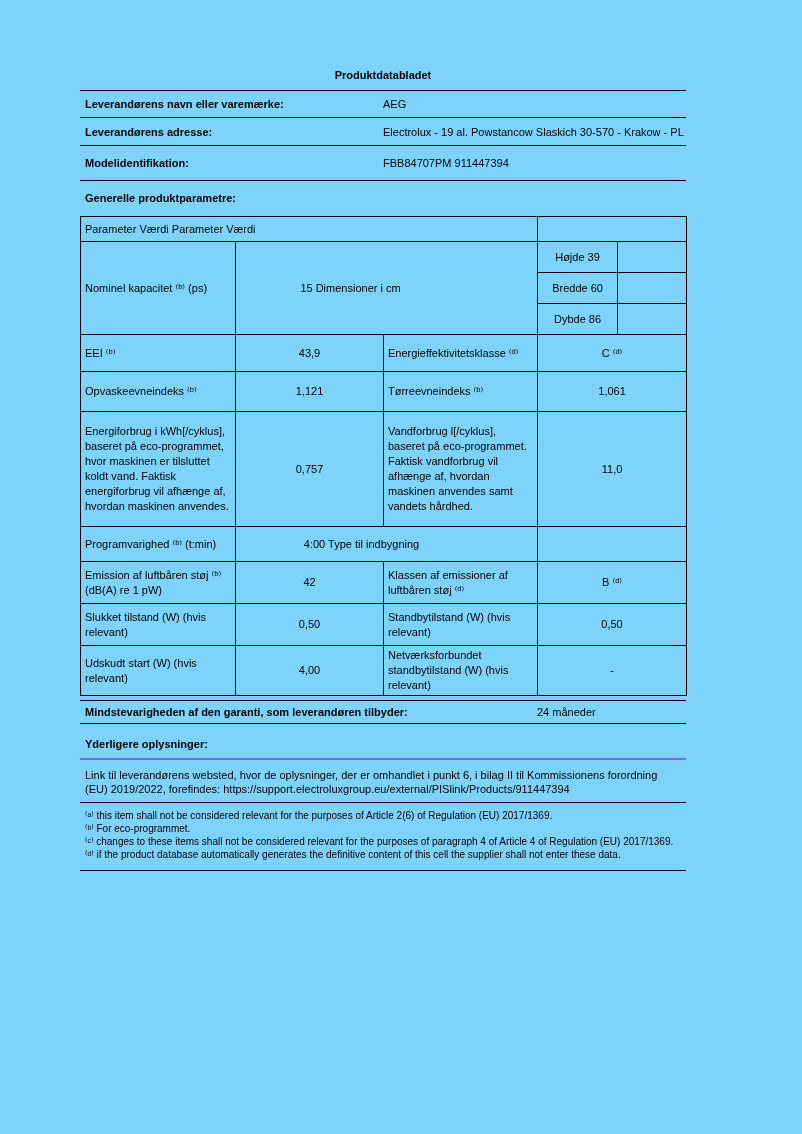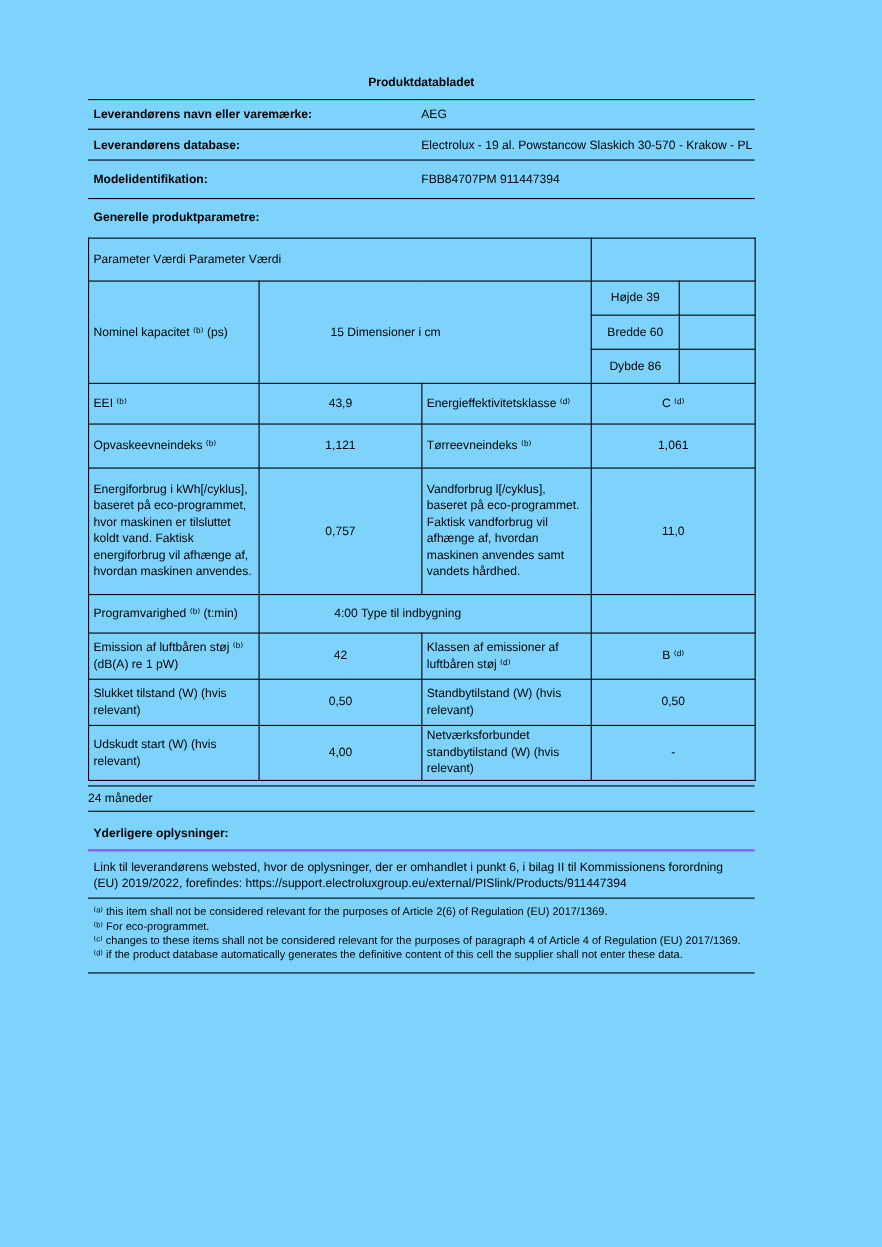--- a/index.html
+++ b/index.html
@@ -25,21 +25,21 @@
   .section-heading { font-weight: bold; margin-top: 10px; padding-left: 5px; line-height: 14px; }
 
   table.params { border-collapse: collapse; width: 606px; table-layout: fixed; margin-top: 11px; }
   table.params td {
     border: 1px solid #000; padding: 2px 4px; vertical-align: middle;
     line-height: 15px; overflow: hidden;
   }
   table.params td.val { text-align: center; padding: 2px 2px; }
   td.cap-val { padding-right: 74px !important; }
   td.prog-val { padding-right: 52px !important; }
-  tr.h25 { height: 39px; } tr.h31 { height: 31px; } tr.h37 { height: 37px; }
+  tr.h25 { height: 25px; } tr.h31 { height: 31px; } tr.h37 { height: 37px; }
   tr.h40 { height: 40px; padding-left: 36px; } tr.h115 { height: 115px; } tr.h35 { height: 35px; }
   tr.h42 { height: 42px; } tr.h48 { height: 48px; }
 
   .warranty-row {
     margin-top: 4px; height: 24px;
     border-top: 1px solid #000; border-bottom: 1px solid #000;
     display: flex; align-items: center;
   }
   .warranty-row .lbl { font-weight: bold; width: 457px; flex: none; padding-left: 5px; }
 
@@ -62,21 +62,21 @@
   <div class="content">
 
     <div class="doc-title">Produktdatabladet</div>
 
     <div class="info-table">
       <div class="info-row r1">
         <span class="lbl">Leverandørens navn eller varemærke:</span>
         <span class="val">AEG</span>
       </div>
       <div class="info-row r2">
-        <span class="lbl">Leverandørens database:</span>
+        <span class="lbl">Leverandørens adresse:</span>
         <span class="val">Electrolux - 19 al. Powstancow Slaskich 30-570 - Krakow - PL</span>
       </div>
       <div class="info-row r3">
         <span class="lbl">Modelidentifikation:</span>
         <span class="val">FBB84707PM 911447394</span>
       </div>
     </div>
 
     <div class="section-heading">Generelle produktparametre:</div>
 
@@ -153,20 +153,21 @@
         <tr class="h48">
           <td>Udskudt start (W) (hvis relevant)</td>
           <td class="val">4,00</td>
           <td>Netværksforbundet standbytilstand (W) (hvis relevant)</td>
           <td colspan="2" class="val">-</td>
         </tr>
       </tbody>
     </table>
 
     <div class="warranty-row">
+      <span class="lbl">Mindstevarigheden af den garanti, som leverandøren tilbyder:</span>
       <span class="val">24 måneder</span>
     </div>
 
     <div class="additional-heading">Yderligere oplysninger:</div>
 
     <div class="link-para"><span>Link til leverandørens websted, hvor de oplysninger, der er omhandlet i punkt 6, i bilag II til Kommissionens forordning (EU) 2019/2022, forefindes: </span><span>https://support.electroluxgroup.eu/external/PISlink/Products/911447394</span></div>
 
     <div class="footnotes">
       <div>⁽ᵃ⁾ this item shall not be considered relevant for the purposes of Article 2(6) of Regulation (EU) 2017/1369.</div>
       <div>⁽ᵇ⁾ For eco-programmet.</div>

